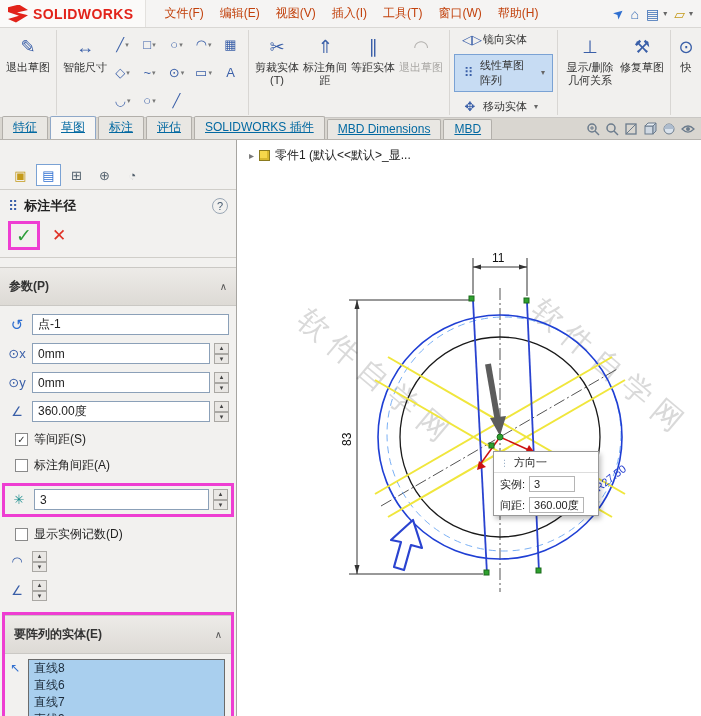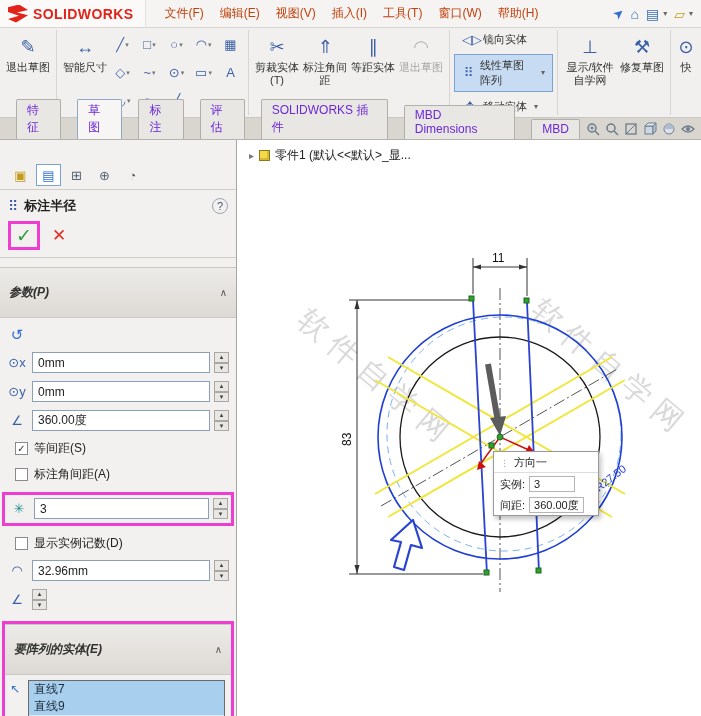--- a/index.html
+++ b/index.html
@@ -29,21 +29,21 @@
   .gcell{display:flex;align-items:center;justify-content:center;gap:1px;font-size:13px;color:#3a5fa8;}
   .gcell .gcaret{font-size:7px;color:#777;}
   .vstack{display:flex;flex-direction:column;justify-content:center;gap:3px;align-self:center;}
   .hitem{display:flex;align-items:center;gap:5px;font-size:11px;padding:3px 7px;color:#333;border:1px solid transparent;}
   .hitem .hicon{color:#3a5fa8;font-size:13px;width:16px;text-align:center;}
   .hitem.active{background:#c7dcf3;border-color:#7aa2d4;}
   .hitem .hcaret{font-size:8px;color:#666;margin-left:2px;}
 
   
   .tabbar{height:22px;background:#d9d6d0;display:flex;align-items:flex-end;border-bottom:1px solid #b6b3ae;}
-  .tab{font-size:12px;padding:2px 10px 3px;margin-left:16px;background:#e9e7e3;border:1px solid #b2afaa;border-bottom:none;border-radius:2px 2px 0 0;color:#6d28d9;}
+  .tab{font-size:12px;padding:2px 10px 3px;margin-left:2px;background:#e9e7e3;border:1px solid #b2afaa;border-bottom:none;border-radius:2px 2px 0 0;color:#0369a1;text-decoration:underline;}
   .tab.active{background:#f7f6f4;border-color:#8fa8c8;}
   .gtools{margin-left:auto;display:flex;align-items:center;gap:5px;padding:0 6px 3px;}
   .gtools svg{display:block;}
 
   
   .main{display:flex;height:576px;}
   .pm{width:237px;background:#f2f1ef;border-right:1px solid #a7a5a1;font-size:12px;flex-shrink:0;}
   .gfx{position:relative;flex:1;background:#fff;overflow:hidden;}
 
   
@@ -51,21 +51,21 @@
   .pmtab{width:25px;height:22px;display:flex;align-items:center;justify-content:center;font-size:13px;color:#55636f;border:1px solid transparent;}
   .pmtab.first{color:#c49a1a;}
   .pmtab.active{background:#fff;border-color:#7aa2d4;color:#2f6fd0;}
   .pmtitle{display:flex;align-items:center;gap:6px;padding:7px 8px 5px;font-weight:bold;font-size:13px;color:#222;}
   .pmtitle .picon{color:#3a5fa8;font-size:14px;font-weight:normal;}
   .helpbtn{margin-left:auto;width:16px;height:16px;border:1px solid #9aa7b5;border-radius:50%;display:flex;align-items:center;justify-content:center;font-size:11px;color:#44596e;font-weight:normal;}
   .pmactions{display:flex;align-items:center;gap:12px;padding:1px 8px 7px;border-bottom:1px solid #d0cec9;}
   .okwrap{border:3px solid #ee3ed2;padding:0 5px;}
   .okbtn{color:#2e9e3a;font-size:19px;font-weight:bold;}
   .cancelbtn{color:#e03226;font-size:17px;font-weight:bold;}
-  .sect{display:flex;align-items:center;padding:16px 9px;margin-top:9px;background:linear-gradient(#edebe8,#dddad5);border-top:1px solid #cac8c4;border-bottom:1px solid #cac8c4;font-weight:bold;color:#333;font-style:italic;}
+  .sect{display:flex;align-items:center;padding:10px 9px;margin-top:9px;background:linear-gradient(#edebe8,#dddad5);border-top:1px solid #cac8c4;border-bottom:1px solid #cac8c4;font-weight:bold;color:#333;}
   .sect .chev{margin-left:auto;font-size:10px;color:#555;font-weight:normal;}
   .frow{display:flex;align-items:center;gap:4px;margin:8px 7px 0 6px;}
   .ficon{width:22px;flex-shrink:0;text-align:center;color:#3a5fa8;font-size:13px;}
   .ficon.rev{color:#2f6fd0;font-size:15px;}
   .fbox{flex:1;display:flex;align-items:center;border:1px solid #8ba0b8;background:#fff;height:21px;padding:0 5px;color:#222;}
   .spin{width:15px;height:21px;display:flex;flex-direction:column;flex-shrink:0;}
   .spin span{flex:1;display:flex;align-items:center;justify-content:center;font-size:7px;color:#444;background:#e9e7e4;border:1px solid #aaa8a4;}
   .crow{display:flex;align-items:center;gap:6px;margin:9px 8px 0 15px;}
   .cb{width:13px;height:13px;border:1px solid #8a8a8a;background:#fff;display:flex;align-items:center;justify-content:center;font-size:10px;color:#333;flex-shrink:0;}
   .hlrow{border:3px solid #ee3ed2;margin:9px 2px 0;padding:3px 3px 4px 3px;display:flex;align-items:center;gap:4px;}
@@ -212,21 +212,21 @@
       <div class="hitem">
         <span class="hicon">✥</span>
         <span>移动实体</span>
         <span class="hcaret">▾</span>
       </div>
     </div>
   </div>
   <div class="rgroup">
     <div class="bigbtn" style="width:56px;">
       <span class="bicon">⊥</span>
-      <span>显示/软件自学网</span>
+      <span>显示/删除几何关系</span>
     </div>
     <div class="bigbtn">
       <span class="bicon">⚒</span>
       <span>修复草图</span>
     </div>
   </div>
   <div class="rgroup" style="border-right:none;">
     <div class="bigbtn" style="width:22px;">
       <span class="bicon">⊙</span>
       <span>快</span>
@@ -295,20 +295,23 @@
       <span class="cancelbtn">✕</span>
     </div>
 
     <div class="sect">
       <span>参数(P)</span>
       <span class="chev">∧</span>
     </div>
 
     <div class="frow">
       <span class="ficon rev">↺</span>
+      <div class="fbox">
+          <span>点-1</span>
+        </div>
     </div>
 
     <div class="frow">
       <span class="ficon">⊙x</span>
       <div class="fbox">
           <span>0mm</span>
         </div>
       <div class="spin">
           <span>▴</span>
           <span>▾</span>
@@ -357,23 +360,20 @@
         </div>
     </div>
 
     <div class="crow">
       <span class="cb"></span>
       <span>显示实例记数(D)</span>
     </div>
 
     <div class="frow">
       <span class="ficon">◠</span>
-      <div class="fbox">
-          <span>32.96mm</span>
-        </div>
       <div class="spin">
           <span>▴</span>
           <span>▾</span>
         </div>
     </div>
 
     <div class="frow">
       <span class="ficon">∠</span>
       <div class="spin">
           <span>▴</span>
@@ -382,20 +382,22 @@
     </div>
 
     <div class="hlsect">
       <div class="sect">
         <span>要阵列的实体(E)</span>
         <span class="chev">∧</span>
       </div>
       <div class="entwrap">
         <span class="selicon">↖</span>
         <div class="entbox">
+          <div class="ent">直线8</div>
+          <div class="ent">直线6</div>
           <div class="ent">直线7</div>
           <div class="ent">直线9</div>
         </div>
       </div>
     </div>
   </div>
 
   <div class="gfx">
     <div class="tree">
       <span class="tarrow">▸</span>

